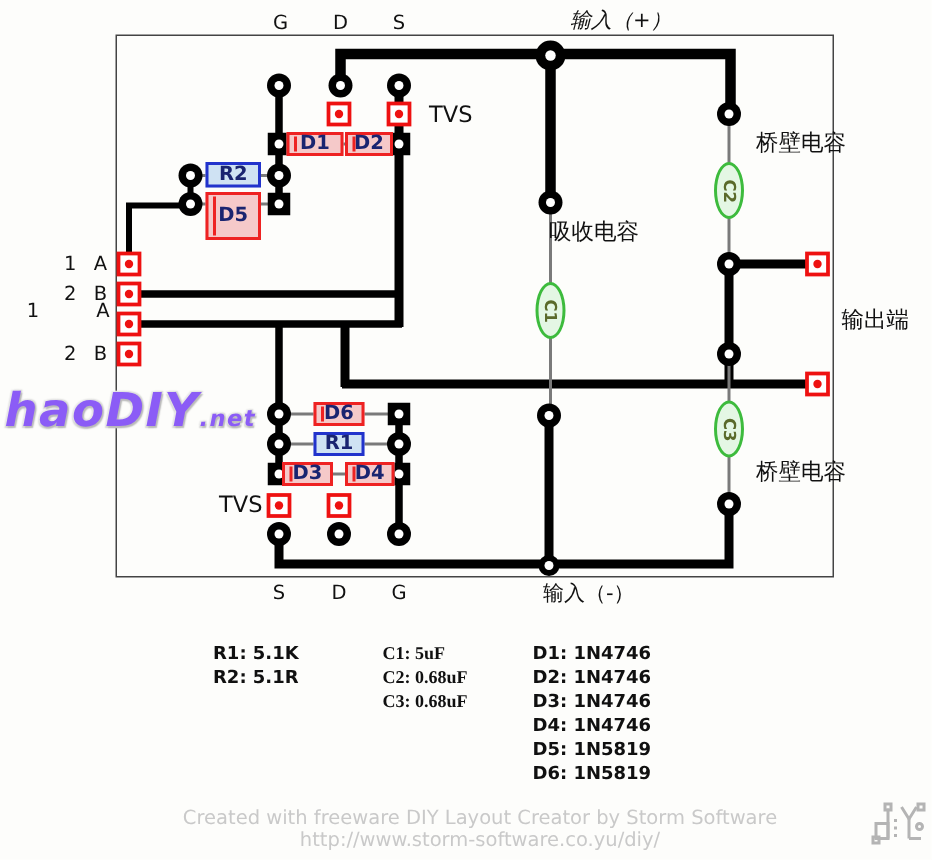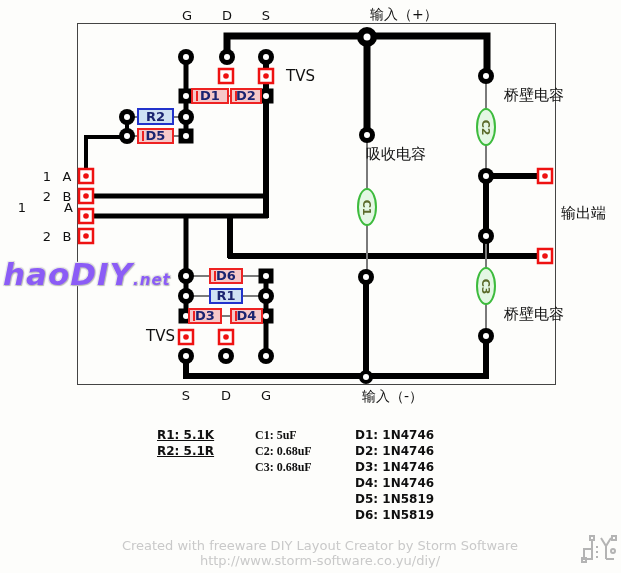--- a/index.html
+++ b/index.html
@@ -264,21 +264,21 @@
     <i class="stripe"></i>
     <span>D1</span>
   </div>
   <div class="comp diode" style="left:230px;top:88px;width:32px;height:16px;">
     <i class="stripe"></i>
     <span>D2</span>
   </div>
   <div class="comp res" style="left:137px;top:108px;width:37px;height:17px;align-items:center;">
     <span>R2</span>
   </div>
-  <div class="comp diode" style="left:137px;top:128px;width:37px;height:16px;">
+  <div class="comp diode" style="left:137px;top:128px;width:37px;height:32px;">
     <i class="stripe"></i>
     <span>D5</span>
   </div>
   <div class="comp diode" style="left:209px;top:268px;width:34px;height:16px;">
     <i class="stripe"></i>
     <span>D6</span>
   </div>
   <div class="comp res" style="left:209px;top:288px;width:34px;height:16px;">
     <span>R1</span>
   </div>
@@ -287,21 +287,21 @@
     <span>D3</span>
   </div>
   <div class="comp diode" style="left:230px;top:308px;width:33px;height:16px;justify-content:center;">
     <i class="stripe"></i>
     <span>D4</span>
   </div>
 
   <div class="lbl pin-lbl" style="left:180px;top:9px;">G</div>
   <div class="lbl pin-lbl" style="left:220px;top:9px;">D</div>
   <div class="lbl pin-lbl" style="left:259px;top:9px;">S</div>
-  <div class="lbl" style="left:370px;top:7px;font-size:14px;">输入（+）</div>
+  <div class="lbl" style="left:380px;top:7px;font-size:14px;font-style:italic;">输入（+）</div>
 
   <div class="lbl pin-lbl" style="left:179px;top:389px;">S</div>
   <div class="lbl pin-lbl" style="left:219px;top:389px;">D</div>
   <div class="lbl pin-lbl" style="left:259px;top:389px;">G</div>
   <div class="lbl" style="left:362px;top:389px;font-size:14px;">输入（-）</div>
 
   <div class="lbl" style="left:286px;top:69px;">TVS</div>
   <div class="lbl" style="left:504px;top:88px;">桥壁电容</div>
   <div class="lbl" style="left:366px;top:147px;">吸收电容</div>
   <div class="lbl" style="left:561px;top:206px;">输出端</div>
@@ -326,21 +326,21 @@
   <div class="conn-row" style="top:229px;">
     <span></span>
       <span class="num">2</span>
       <span class="letter">B</span>
   </div>
 
   <div class="watermark">
     <span>haoDIY</span><span class="suffix">.net</span>
   </div>
 
-  <div class="parts-col" style="left:157px;top:427px;text-decoration:underline;">
+  <div class="parts-col" style="left:142px;top:427px;">
     <div>R1: 5.1K</div>
     <div>R2: 5.1R</div>
   </div>
   <div class="parts-col" style="left:255px;top:427px;font-family:Liberation Serif, serif;">
     <div>C1: 5uF</div>
     <div>C2: 0.68uF</div>
     <div>C3: 0.68uF</div>
   </div>
   <div class="parts-col" style="left:355px;top:427px;">
     <div>D1: 1N4746</div>

